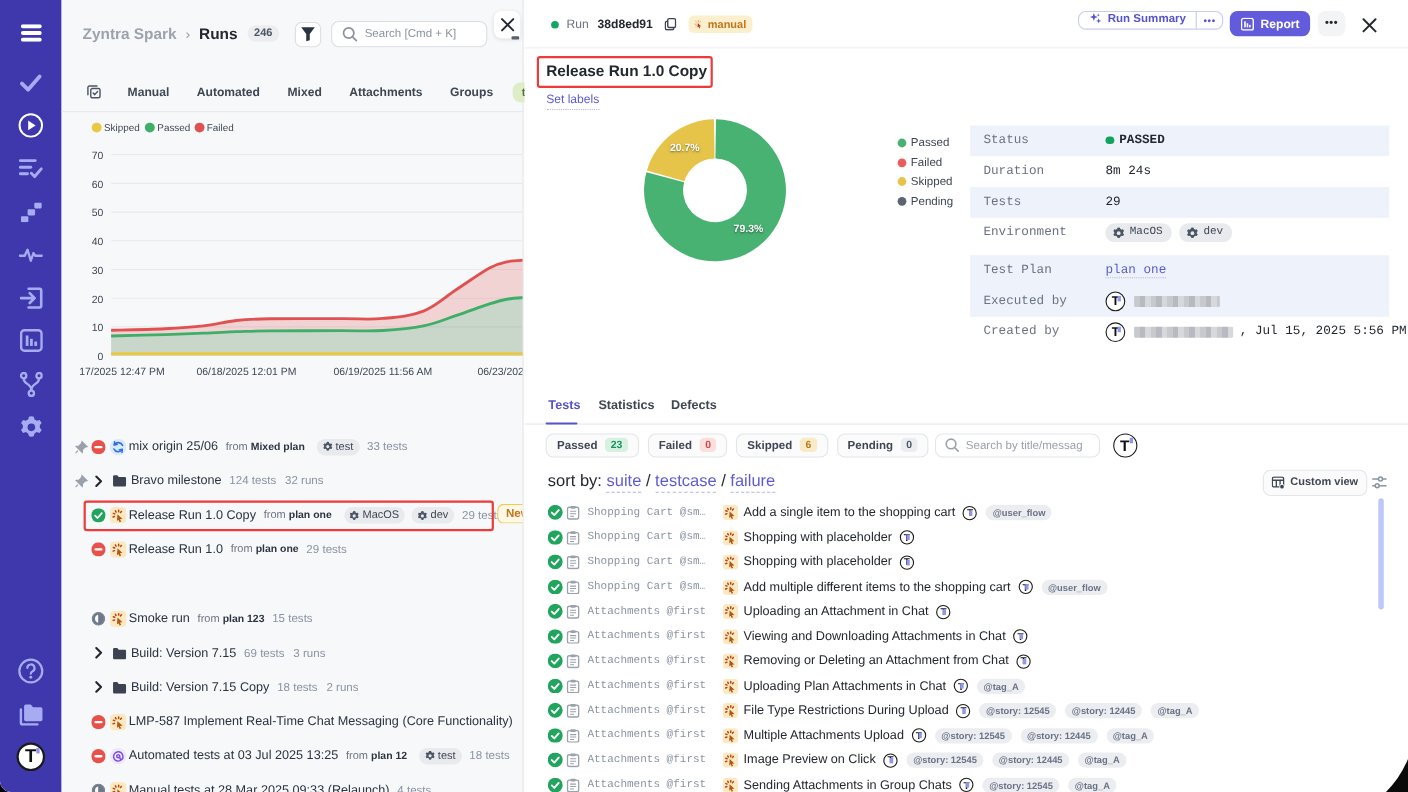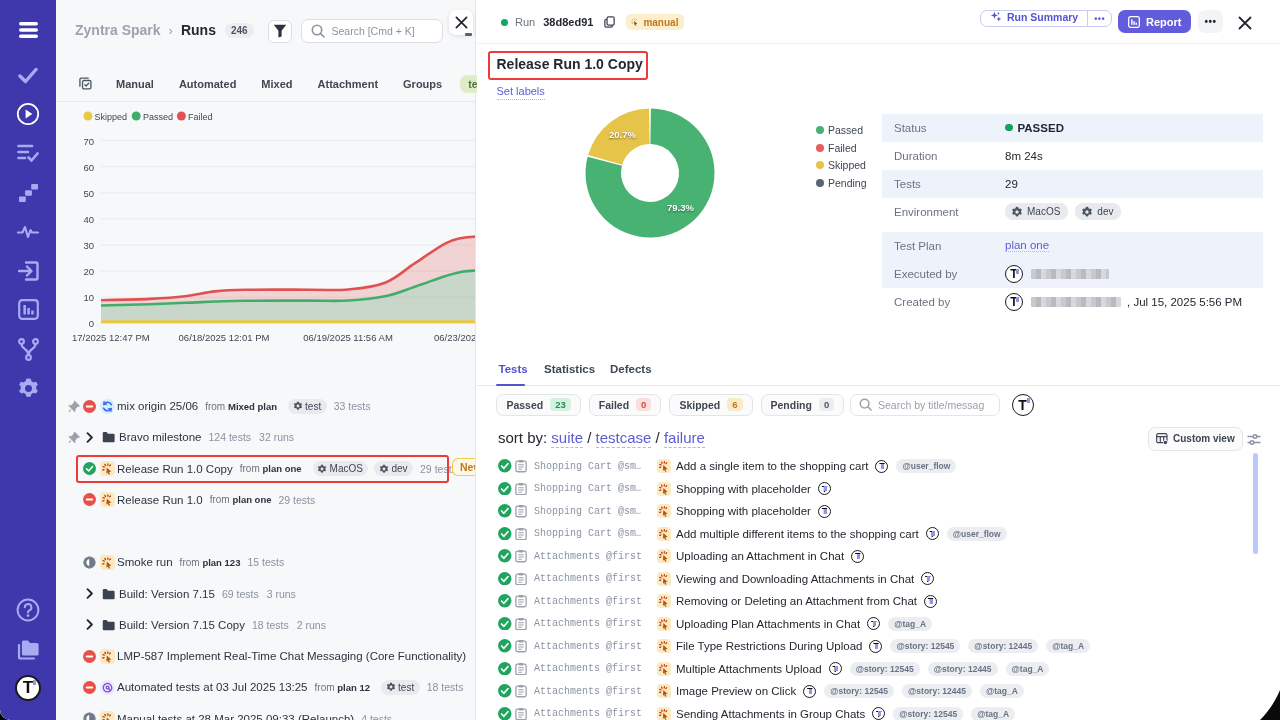--- a/index.html
+++ b/index.html
@@ -46,21 +46,21 @@
 .manual-chip { display:inline-flex; align-items:center; gap:3px; background:#FBEFCE; border-radius:5px; padding:2.5px 6px 2.5px 4px; font-size:10px; font-weight:700; color:#C4761D; margin-left:11px; }
 .btn-summary { position:absolute; left:503px; top:10px; height:17px; display:flex; align-items:flex-start; border:1px solid #C9CBF4; border-radius:7px; background:#fff; color:#5553CE; font-size:10.5px; font-weight:700; }
 .btn-summary .main { display:flex; align-items:center; gap:5px; padding:0 9px; }
 .btn-summary .dots { border-left:1px solid #C9CBF4; padding:0 6px; display:flex; align-items:center; height:100%; letter-spacing:0.5px; font-size:9px; }
 .btn-report { position:absolute; left:641px; top:10px; height:23px; border-radius:7px; background:#625CDC; color:#fff; font-size:11px; font-weight:700; display:flex; align-items:center; gap:6px; padding:0 10px; }
 .btn-more { position:absolute; left:721px; top:10px; width:25px; height:23px; border-radius:7px; background:#F3F4F6; color:#23272F; display:flex; align-items:center; justify-content:center; font-weight:700; letter-spacing:0.5px; font-size:10px; }
 .rclose { position:absolute; left:761px; top:16px; }
 .rtitle { position:absolute; left:19.5px; top:56px; font-size:14px; font-weight:700; color:#23272F; }
 .setlabels { position:absolute; left:19.5px; top:85px; font-size:11px; color:#5D5BD5; border-bottom:1.5px dotted #B3B5EE; padding-bottom:2px; }
 
-.dtable { position:absolute; left:405px; top:113.5px; width:381px; }
+.dtable { position:absolute; left:405px; top:113.5px; width:381px;font-family:Liberation Mono, monospace; }
 .drow { display:flex; align-items:center; height:28px; font-size:11.5px; white-space:nowrap; }
 .drow.alt { background:#EEF3FB; }
 .drow .lab { width:123px; padding-left:12px; color:#6B7280; flex:none; }
 .drow .val { color:#23272F; display:flex; align-items:center; }
 .dgap { height:6px; }
 .passed-val { color:#12A15E; font-weight:700; display:flex; align-items:center; gap:5px; font-size:11.5px; }
 .passed-val .pd { width:7.5px; height:7.5px; border-radius:50%; background:#12A15E; }
 .envchip { display:inline-flex; align-items:center; gap:4px; background:#E8EAEE; border-radius:8px; padding:2.5px 8px 2.5px 6px; font-size:10px; color:#3E4554; margin-right:7px; }
 .planlink { color:#5D5BD5; border-bottom:1px dotted #B3B5EE; }
 .redact { display:inline-block; height:10px; border-radius:1px; background:
@@ -263,21 +263,21 @@
       <span class="ticon">
           <svg width="13" height="13" viewBox="0 0 17 17">
             <path d="M12 1.5 H3 a1.8 1.8 0 0 0 -1.8 1.8 V12" stroke="#4B5563" stroke-width="1.7" fill="none" stroke-linecap="round"></path>
             <rect x="4.6" y="4.6" width="11" height="11" rx="1.8" stroke="#4B5563" stroke-width="1.7" fill="none"></rect>
             <path d="M7.5 10 l1.8 1.8 3.4-3.6" stroke="#4B5563" stroke-width="1.7" fill="none" stroke-linecap="round" stroke-linejoin="round"></path>
           </svg>
         </span>
       <span class="ltab" style="margin-left:24px;">Manual</span>
         <span class="ltab">Automated</span>
         <span class="ltab">Mixed</span>
-        <span class="ltab">Attachment</span>
+        <span class="ltab">Attachments</span>
         <span class="ltab">Groups</span>
         <span class="test-chip">test</span>
     </div>
     <div class="chart" id="chart">
       <svg width="419" height="245" viewBox="0 103 419 245" style="position:absolute;left:0;top:0;">
         <g font-size="9" fill="#3F4754" font-family="Liberation Sans, sans-serif">
           <circle cx="31.9" cy="116" r="4.5" fill="#E9C843"></circle>
             <text x="38.5" y="119.5">Skipped</text>
           <circle cx="80.2" cy="116" r="4.5" fill="#3FAE68"></circle>
             <text x="87" y="119.5">Passed</text>

